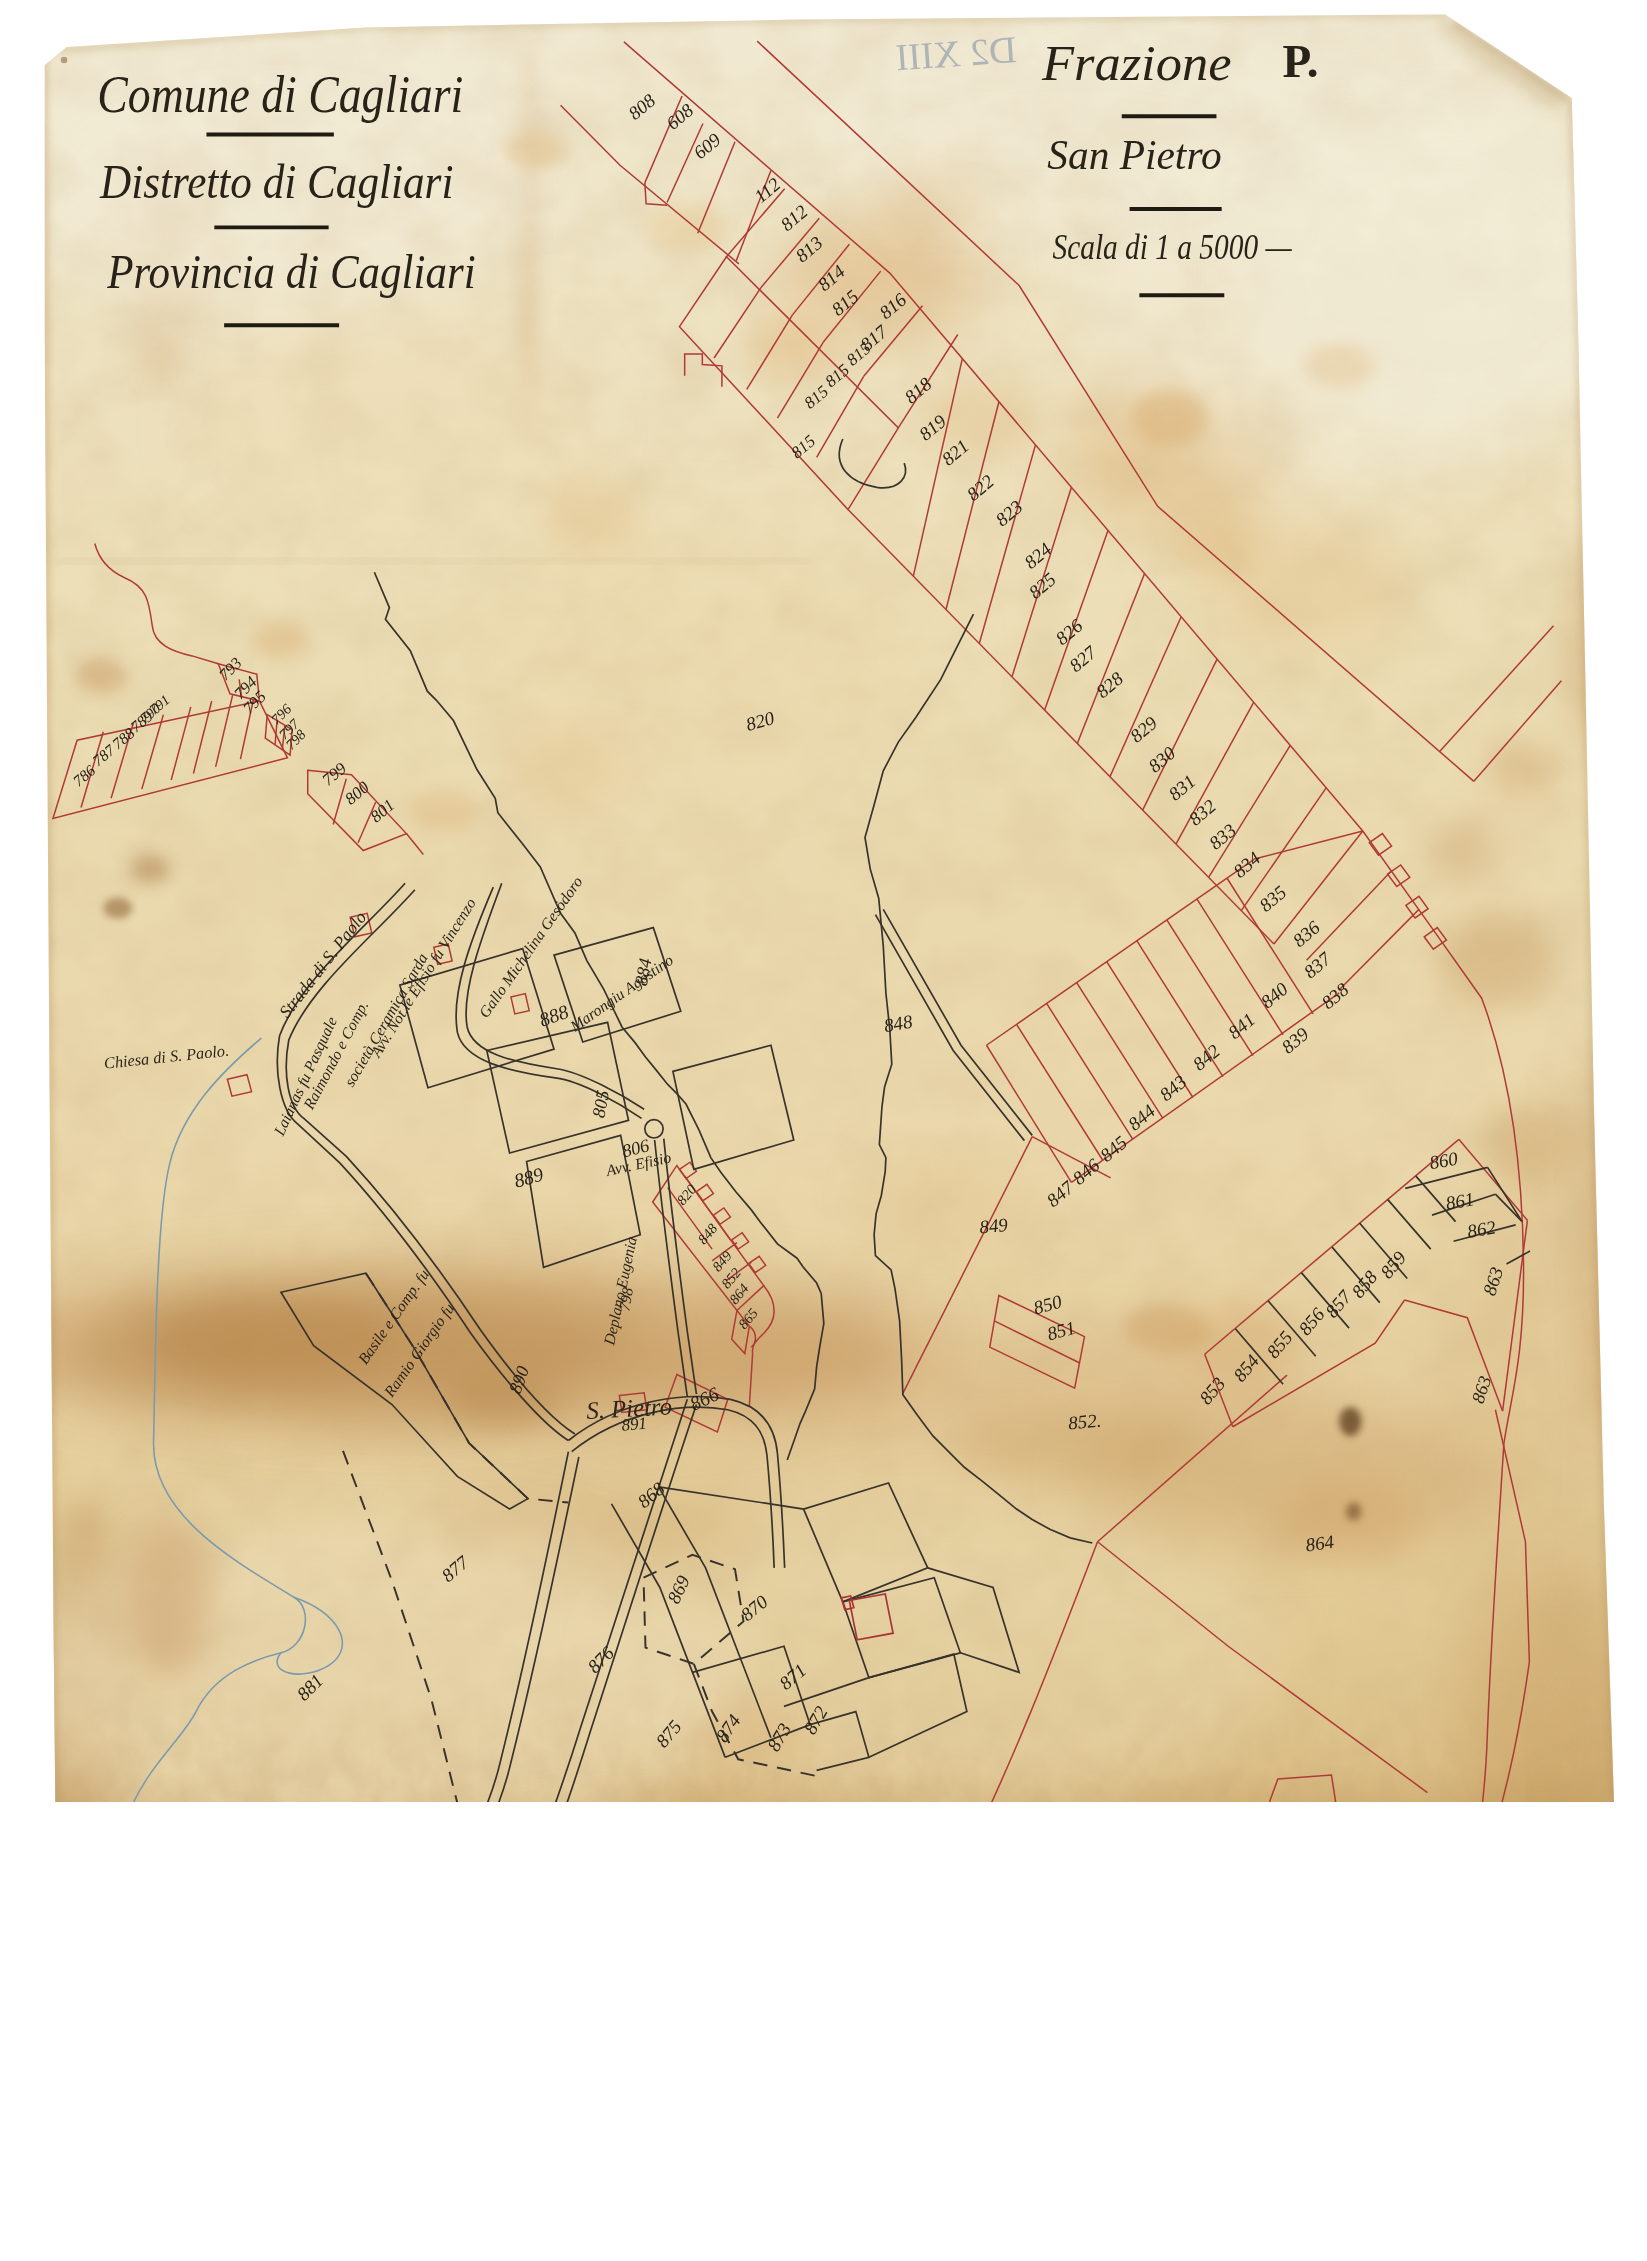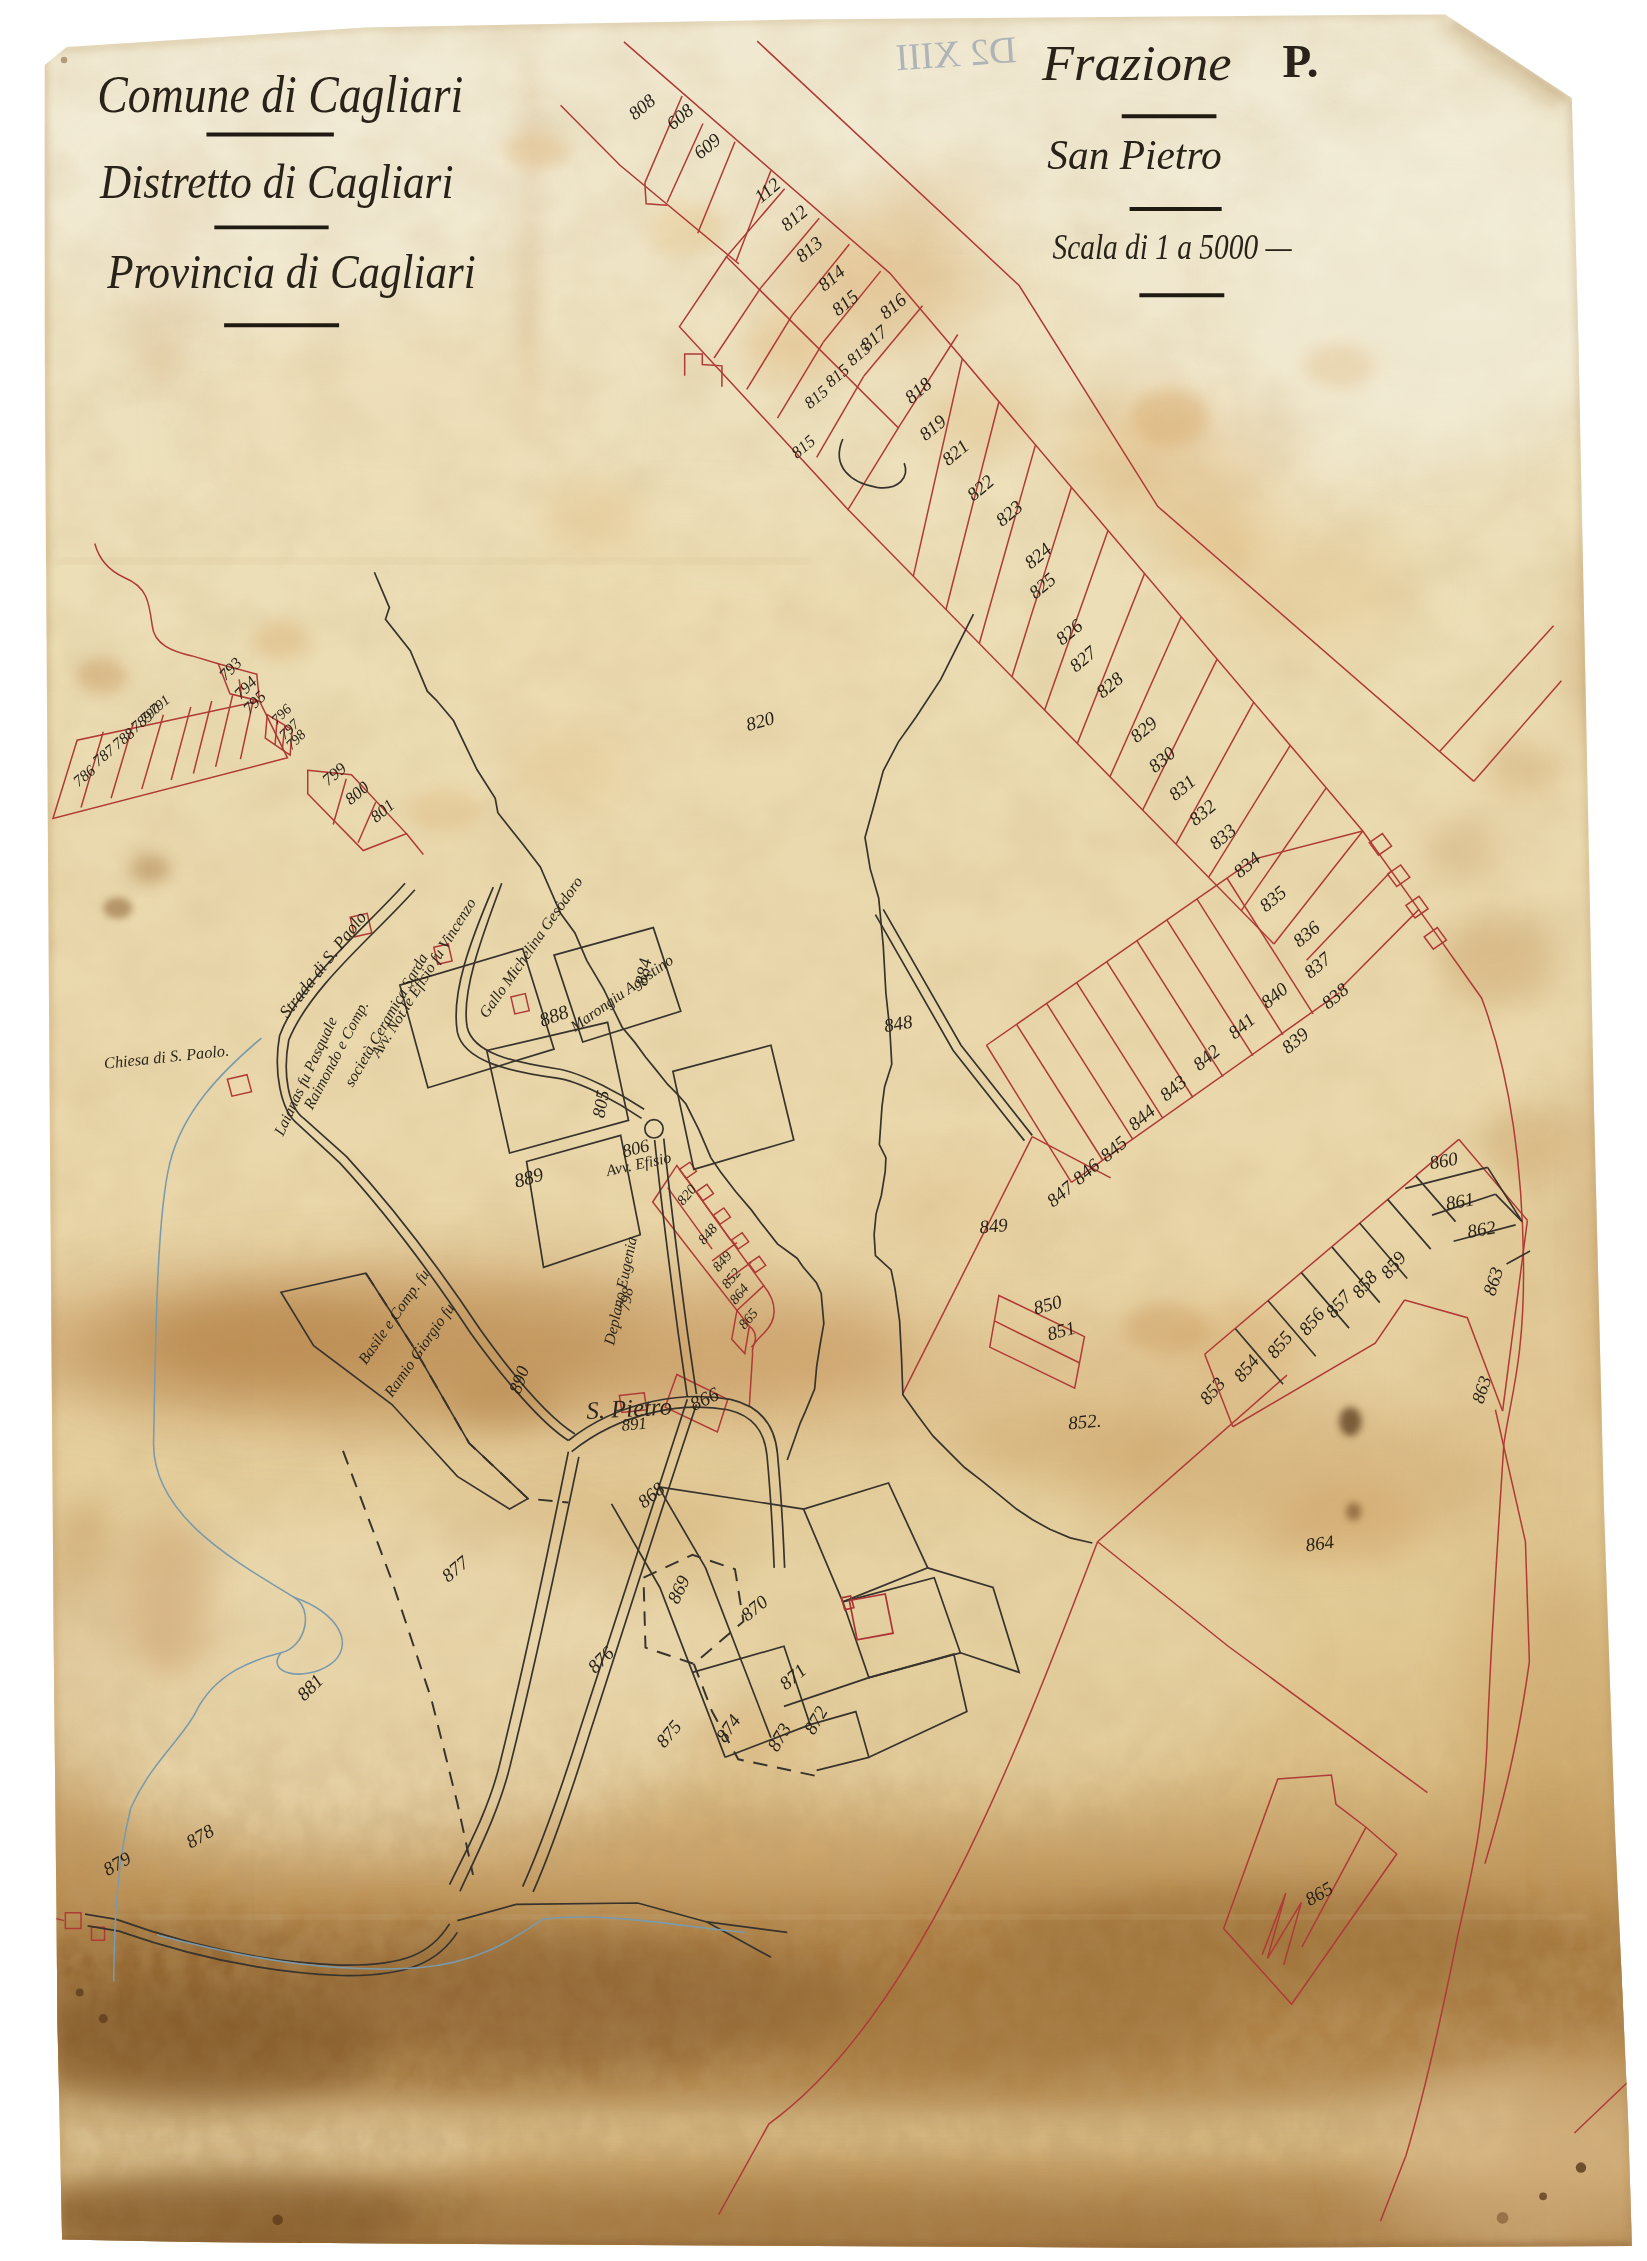--- a/index.html
+++ b/index.html
@@ -1,16 +1,16 @@
 <!DOCTYPE html>
 <html style="font-size:10.5px"><head>
 <meta charset="utf-8">
 <style>
 html,body{margin:0;padding:0;background:#ffffff;}
-#page{position:relative;width:1647px;height:2261px;background:#fef9c3;overflow:hidden;}
+#page{position:relative;width:1647px;height:1802px;background:#fef9c3;overflow:hidden;}
 svg{position:absolute;left:0;top:0;}
 </style>
 </head>
 <body>
 <div id="page">
 <svg width="1647" height="2261" viewBox="0 0 2521 3461">
 <defs>
 <linearGradient id="vg" x1="0" y1="0" x2="0" y2="1">
 <stop offset="0.00" stop-color="#f1ead4"></stop>
 <stop offset="0.07" stop-color="#efe6ca"></stop>

